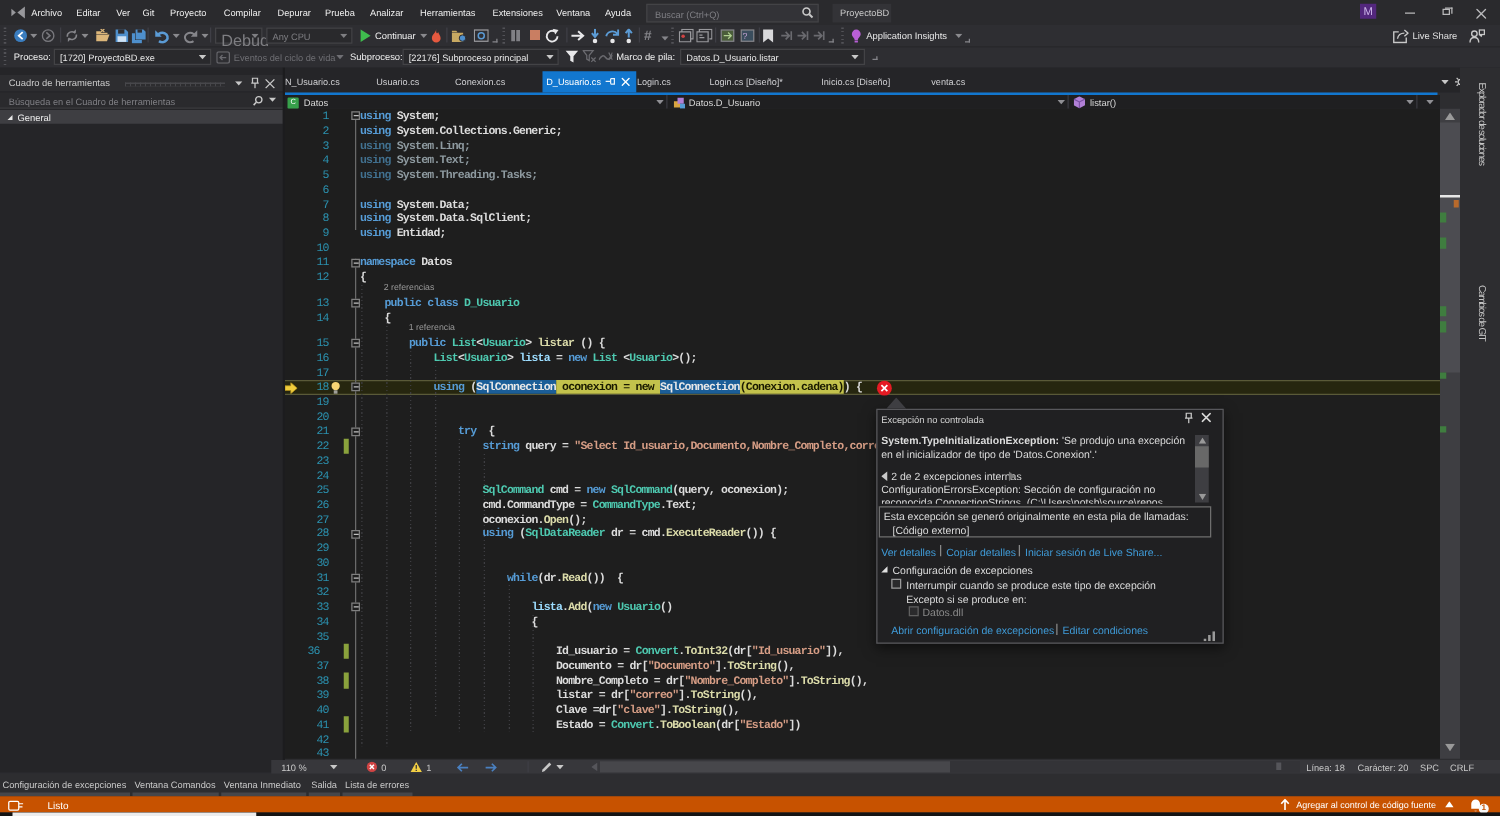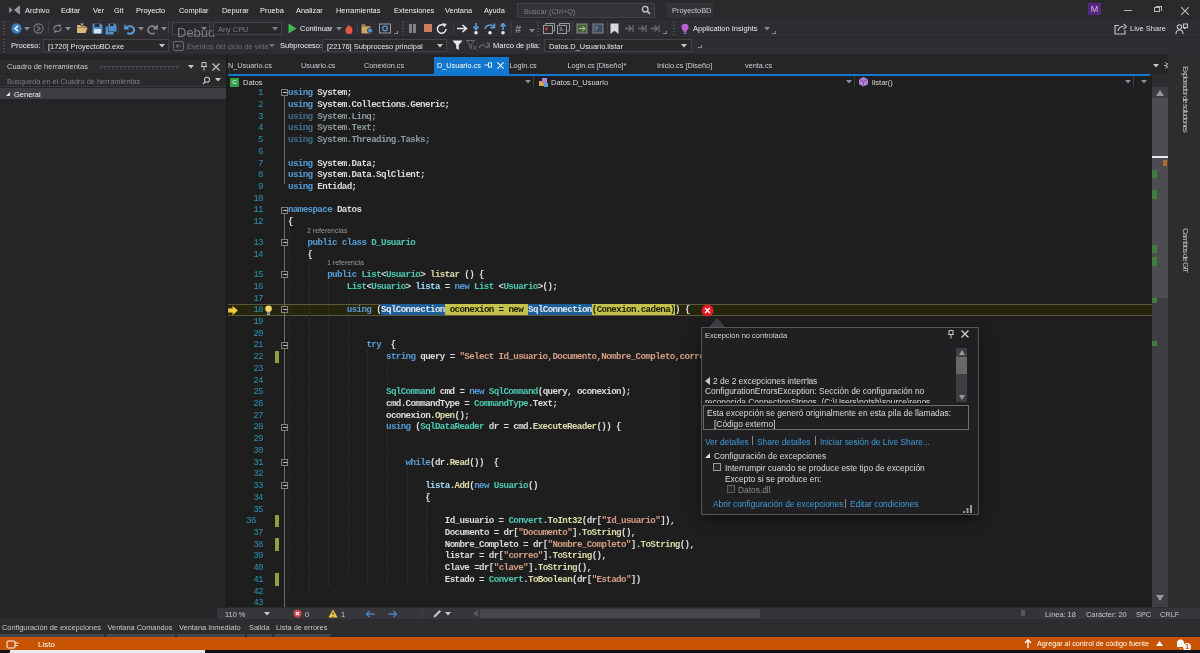--- a/index.html
+++ b/index.html
@@ -557,20 +557,21 @@
     <svg class="ab" style="left:709px;top:318px;z-index:51" width="16" height="9" viewBox="0 0 16 9">
       <path d="M0 9 L8 0 L16 9 Z" fill="#3e3e42"></path>
     </svg>
     <div class="ab" style="left:705px;top:330.5px;font-size:7.5px;color:#d4d4d4;z-index:52">Excepción no controlada</div>
     <svg class="ab" style="left:947px;top:330px;z-index:52" width="8" height="9" viewBox="0 0 8 9">
       <path d="M2 0.5 L6 0.5 L6 4.5 L2 4.5 Z M1 4.5 L7 4.5 M4 4.5 L4 8.5" stroke="#c8c8c8" fill="none"></path>
     </svg>
     <svg class="ab" style="left:961px;top:330px;z-index:52" width="8" height="8" viewBox="0 0 8 8">
       <path d="M0.5 0.5 L7.5 7.5 M7.5 0.5 L0.5 7.5" stroke="#d8d8d8" stroke-width="1.2"></path>
     </svg>
+    <div class="ab" style="left:705px;top:347px;width:246px;font-size:8.4px;line-height:10.8px;color:#dcdcdc;z-index:52"><b>System.TypeInitializationException:</b> 'Se produjo una excepción en el inicializador de tipo de 'Datos.Conexion'.'</div>
     <svg class="ab" style="left:705px;top:377px;z-index:52" width="5" height="8" viewBox="0 0 5 8">
       <path d="M5 0 L0 4 L5 8 Z" fill="#c8c8c8"></path>
     </svg>
     <div class="ab" style="left:713px;top:376px;font-size:8.4px;color:#dcdcdc;z-index:52">2 de 2 excepciones internas</div>
     <svg class="ab" style="left:807px;top:377px;z-index:52" width="5" height="8" viewBox="0 0 5 8">
       <path d="M0 0 L5 4 L0 8 Z" fill="#777"></path>
     </svg>
     <div class="ab" style="left:705px;top:386px;width:250px;height:17px;overflow:hidden;font-size:8.4px;line-height:10.6px;color:#dcdcdc;z-index:52">ConfigurationErrorsException: Sección de configuración no reconocida ConnectionStrings. (C:\Users\potsh\source\repos</div>
     <div class="ab" style="left:956px;top:348px;width:11px;height:54px;background:#3e3e42;z-index:52"></div>
     <svg class="ab" style="left:958.5px;top:350px;z-index:52" width="6" height="5" viewBox="0 0 6 5">
@@ -578,21 +579,21 @@
     </svg>
     <svg class="ab" style="left:958.5px;top:395px;z-index:52" width="6" height="5" viewBox="0 0 6 5">
       <path d="M3 5 L6 0 L0 0 Z" fill="#999"></path>
     </svg>
     <div class="ab" style="left:956px;top:357px;width:11px;height:17px;background:#686868;z-index:52"></div>
     <div class="ab" style="left:703px;top:405px;width:266px;height:25px;border:1px solid #6e6e6e;z-index:52"></div>
     <div class="ab" style="left:707px;top:408px;font-size:8.4px;color:#dcdcdc;z-index:52">Esta excepción se generó originalmente en esta pila de llamadas:</div>
     <div class="ab" style="left:714px;top:419px;font-size:8.4px;color:#dcdcdc;z-index:52">[Código externo]</div>
     <div class="ab" style="left:705px;top:436.5px;font-size:8.4px;color:#3f9bd8;z-index:52">Ver detalles</div>
     <div class="ab" style="left:752px;top:436px;width:1px;height:9px;background:#888;z-index:52"></div>
-    <div class="ab" style="left:757px;top:436.5px;font-size:8.4px;color:#3f9bd8;z-index:52">Share detalles</div>
+    <div class="ab" style="left:757px;top:436.5px;font-size:8.4px;color:#3f9bd8;z-index:52">Copiar detalles</div>
     <div class="ab" style="left:815px;top:436px;width:1px;height:9px;background:#888;z-index:52"></div>
     <div class="ab" style="left:820px;top:436.5px;font-size:8.4px;color:#3f9bd8;z-index:52">Iniciar sesión de Live Share...</div>
     <svg class="ab" style="left:704px;top:452px;z-index:52" width="7" height="7" viewBox="0 0 7 7">
       <path d="M6 1 L6 6 L1 6 Z" fill="#e0e0e0"></path>
     </svg>
     <div class="ab" style="left:714px;top:450.5px;font-size:8.4px;color:#dcdcdc;z-index:52">Configuración de excepciones</div>
     <div class="ab" style="left:713px;top:463px;width:7.5px;height:7.5px;border:1px solid #9a9a9a;background:#2a2a2c;z-index:52"></div>
     <div class="ab" style="left:725px;top:462.5px;font-size:8.4px;color:#dcdcdc;z-index:52">Interrumpir cuando se produce este tipo de excepción</div>
     <div class="ab" style="left:725px;top:473.5px;font-size:8.4px;color:#dcdcdc;z-index:52">Excepto si se produce en:</div>
     <div class="ab" style="left:727px;top:485px;width:7.5px;height:7.5px;border:1px solid #5f5f5f;background:#2a2a2c;z-index:52"></div>

